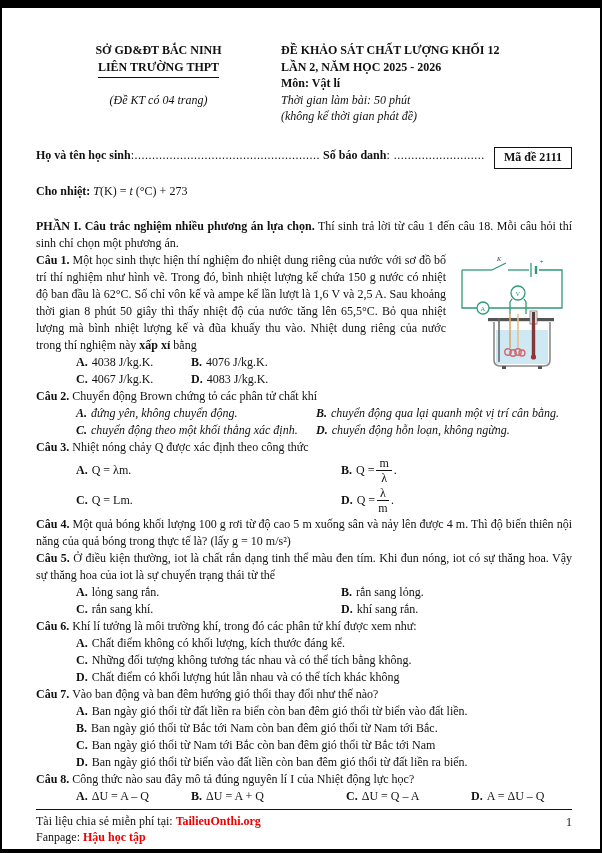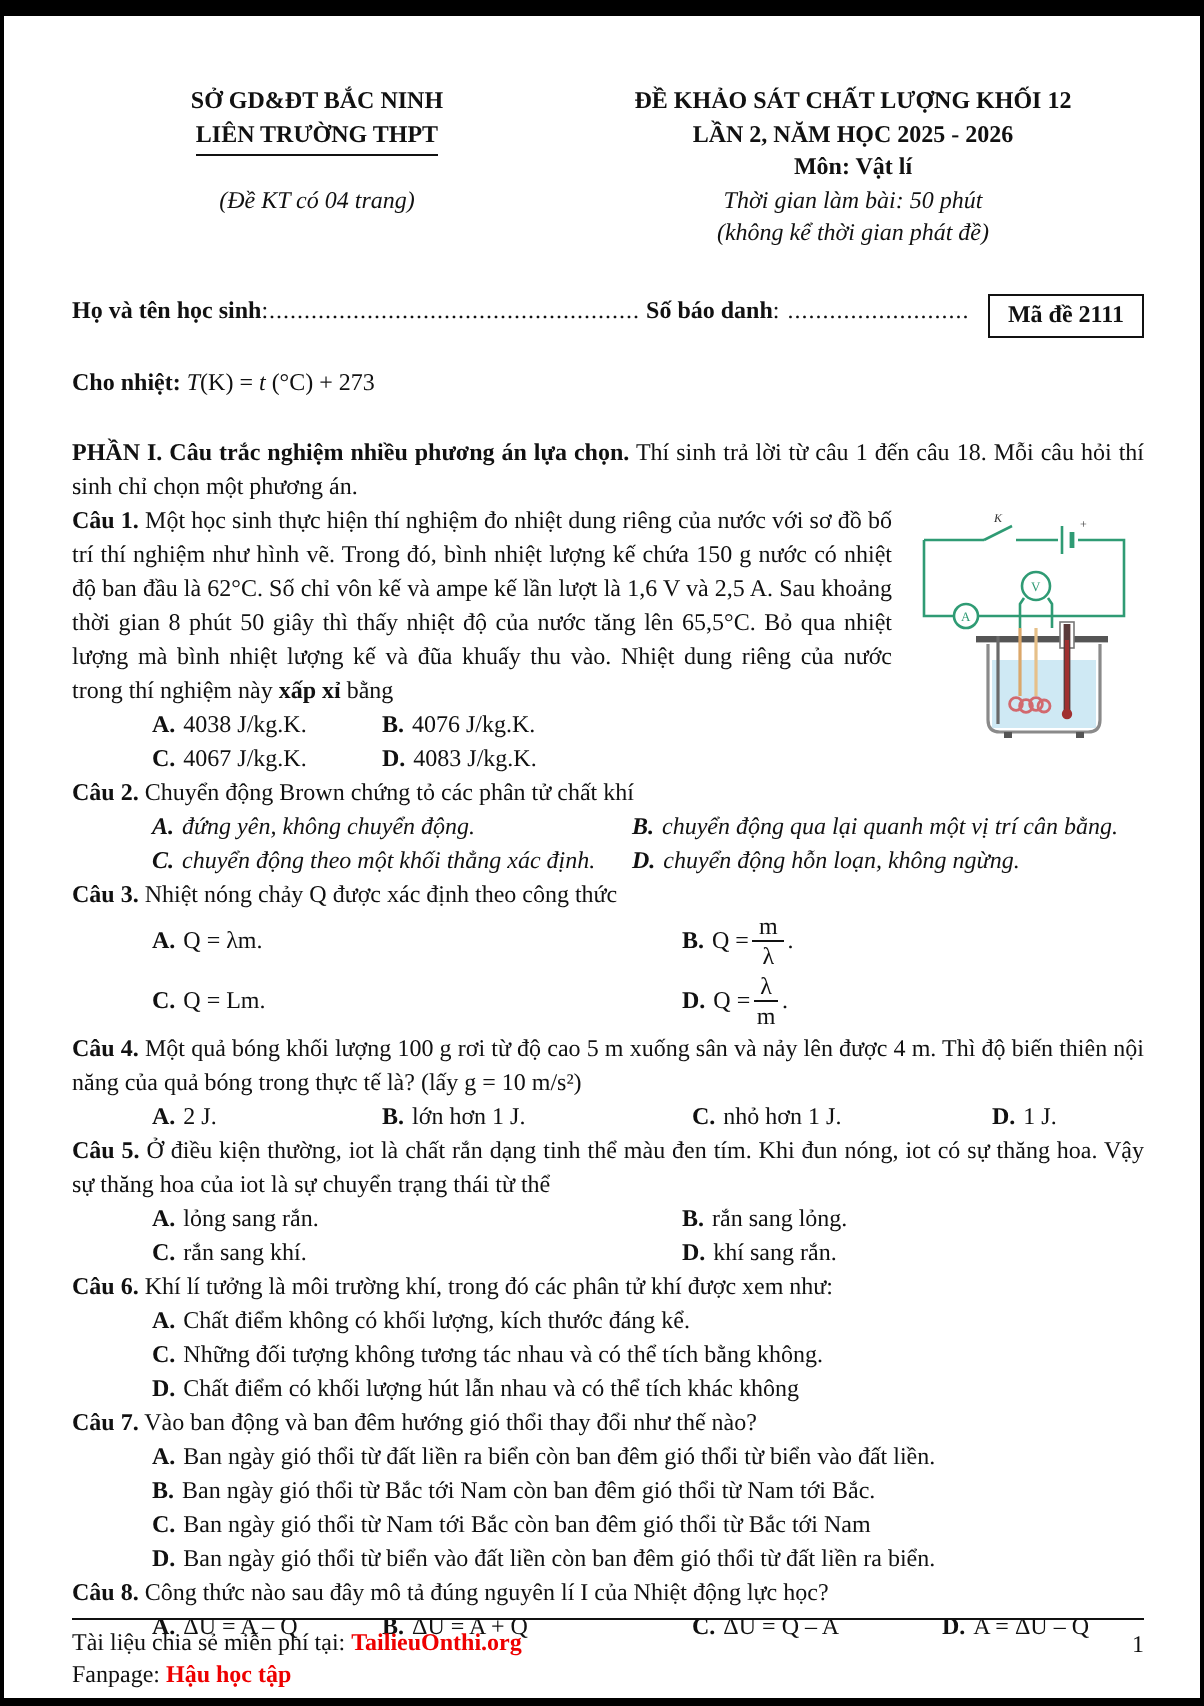--- a/index.html
+++ b/index.html
@@ -3,21 +3,21 @@
 <meta charset="utf-8">
 <style>
   html,body{margin:0;padding:0;background:#2a2a2a;}
   .frame{width:602px;height:853px;box-sizing:border-box;background:#000;padding:8px 2px 4px 2px;}
   .page{position:relative;background:#fff;width:100%;height:100%;box-sizing:border-box;
         padding:34px 28px 0 34px;overflow:hidden;
         font-family:"Liberation Serif","DejaVu Serif",serif;font-size:12px;line-height:17px;color:#111;}
   
   .hdr{display:flex;}
   .hdr-left{width:245px;text-align:center;}
-  .hdr-right{flex:1;text-align:center;}
+  .hdr-right{flex:1;}
   .b{font-weight:bold;}
   .i{font-style:italic;}
   .hdr-left .org{font-weight:bold;}
   .school{font-weight:bold;display:inline-block;border-bottom:1.2px solid #111;padding-bottom:1px;}
   .hdr-left .trang{margin-top:14px;font-style:italic;}
   .hdr-right div{line-height:16.5px;}
   
   .student{margin-top:22px;display:flex;align-items:flex-start;}
   .student .fill{letter-spacing:.5px;}
   .code-box{margin-left:10px;border:1.6px solid #111;padding:1px 9px 2px 9px;font-weight:bold;white-space:nowrap;}
@@ -181,26 +181,20 @@
               <span class="num">λ</span>
               <span class="den">m</span>
             </span>
             <span>.</span>
           </div>
     </div>
   </div>
 
   <div class="q">
     <div class="qtext"><span class="b">Câu 4.</span><span> Một quả bóng khối lượng 100 g rơi từ độ cao 5 m xuống sân và nảy lên được 4 m. Thì độ biến thiên nội năng của quả bóng trong thực tế là?  (lấy g = 10 m/s²)</span></div>
-    <div class="opts-4">
-      <div class="opt"><b>A.</b><span>2 J.</span></div>
-      <div class="opt"><b>B.</b><span>lớn hơn 1 J.</span></div>
-      <div class="opt"><b>C.</b><span>nhỏ hơn 1 J.</span></div>
-      <div class="opt"><b>D.</b><span>1 J.</span></div>
-    </div>
   </div>
 
   <div class="q">
     <div class="qtext"><span class="b">Câu 5.</span><span> Ở điều kiện thường, iot là chất rắn dạng tinh thể màu đen tím. Khi đun nóng, iot có sự thăng hoa. Vậy sự thăng hoa của iot là sự chuyển trạng thái từ thể</span></div>
     <div class="opts-2w">
       <div class="opt"><b>A.</b><span>lỏng sang rắn.</span></div>
       <div class="opt"><b>B.</b><span>rắn sang lỏng.</span></div>
       <div class="opt"><b>C.</b><span>rắn sang khí.</span></div>
       <div class="opt"><b>D.</b><span>khí sang rắn.</span></div>
     </div>

